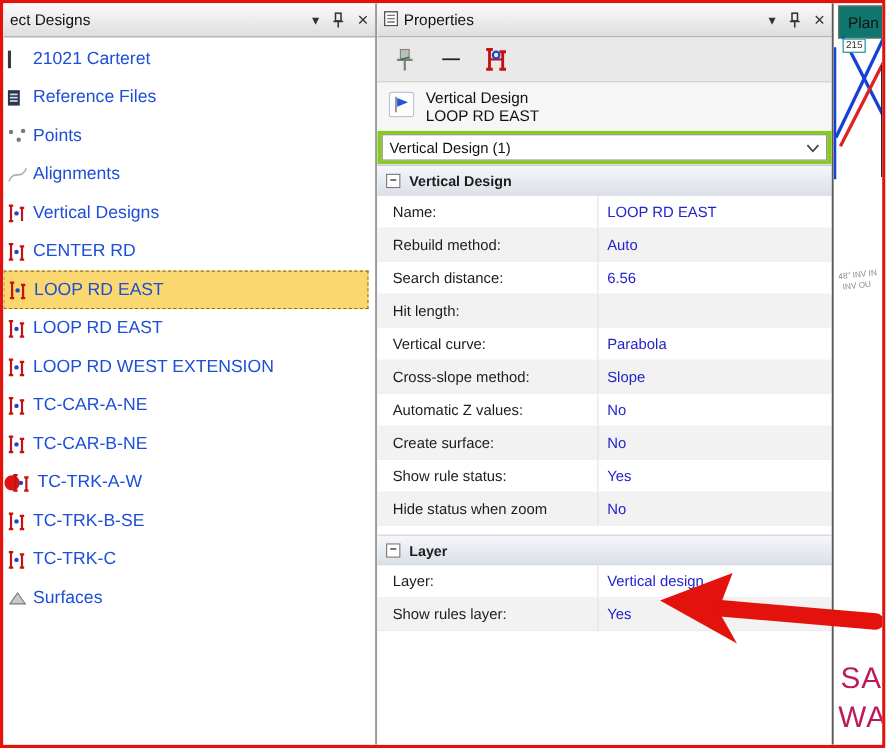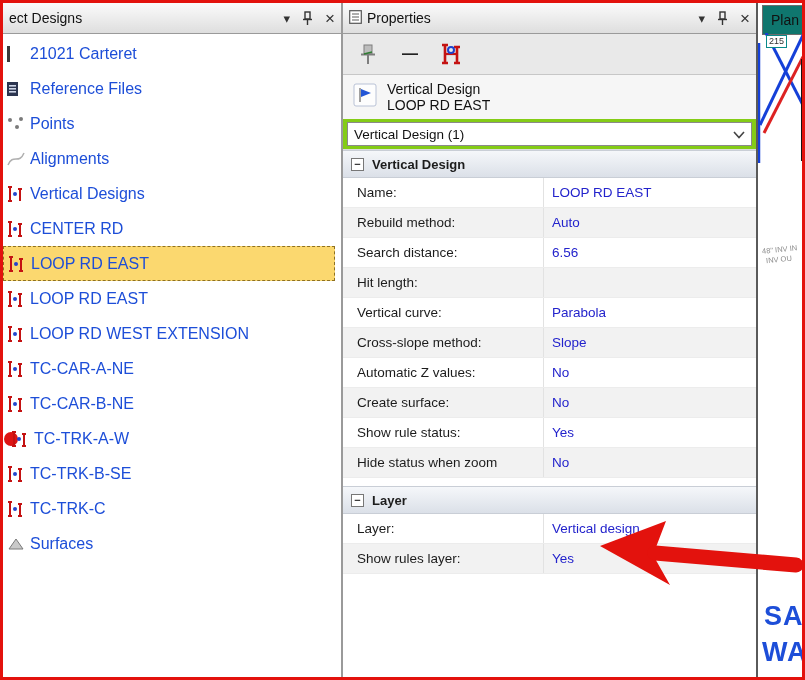--- a/index.html
+++ b/index.html
@@ -83,21 +83,21 @@
     position:absolute;left:4px;top:2px;right:0;height:28px;
     background:#0f766e;border:1px solid #6d6d6d;border-right:none;
     display:flex;align-items:center;padding-left:8px;font-size:14px;color:#111;
   }
   .map-canvas{position:absolute;left:0;top:30px;right:0;bottom:0;}
   .lbl-box{
     position:absolute;left:8px;top:2px;border:1px solid #0a8a8a;background:#fff;
     font-size:9px;color:#333;padding:0 2px;line-height:11px;
   }
   .tiny-lbl{position:absolute;font-size:7.5px;color:#8a8a8a;white-space:nowrap;transform:rotate(-6deg);}
-  .big-lbl{position:absolute;font-size:27px;font-weight:bold;color:#1d4ed8;letter-spacing:1px;white-space:nowrap;}
+  .big-lbl{position:absolute;font-size:27px;font-weight:normal;color:#be185d;letter-spacing:1px;white-space:nowrap;}
   
   .annotation-arrow{position:absolute;left:0;top:0;pointer-events:none;z-index:20;}
 </style>
 </head>
 <body>
 
 <div class="screen">
 
   <div class="left-panel">
     <div class="titlebar">

